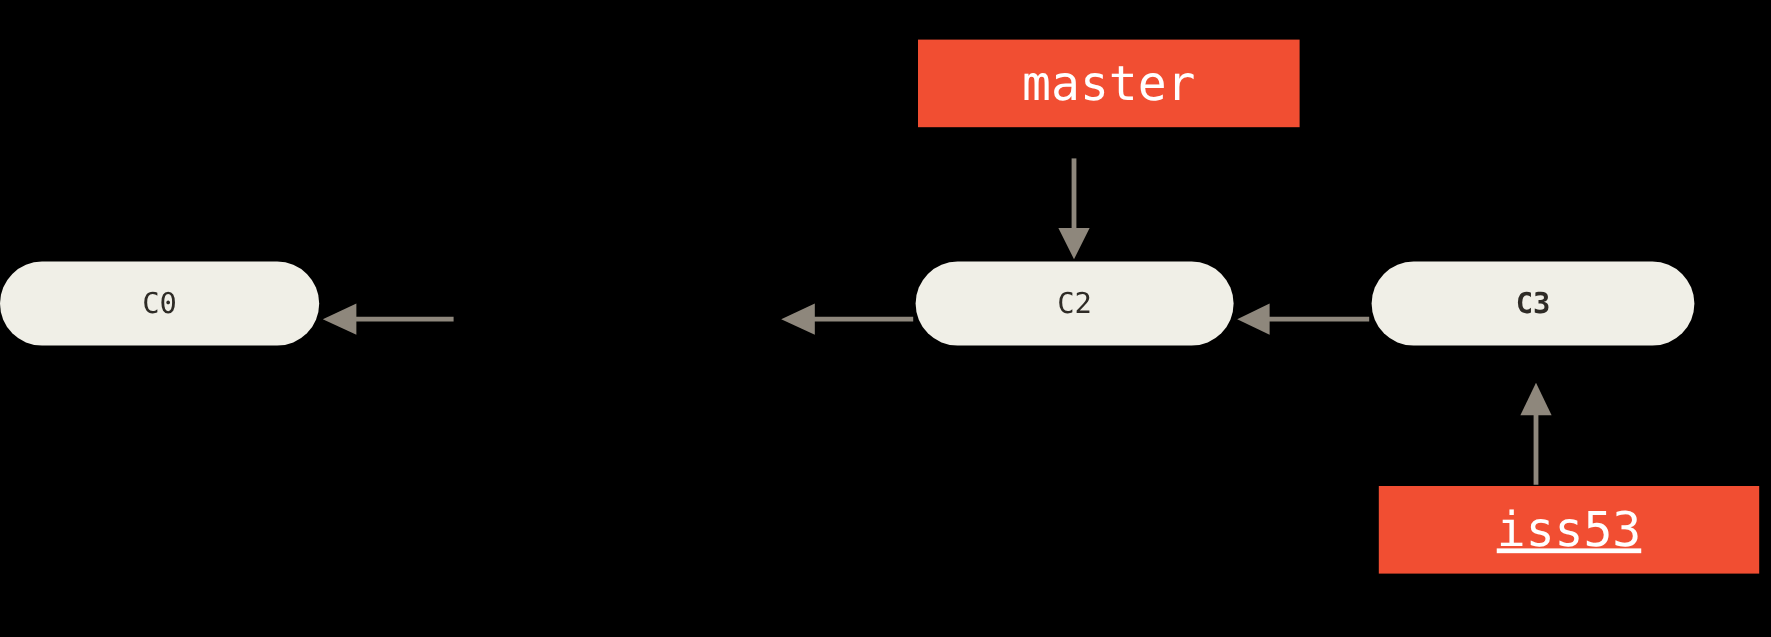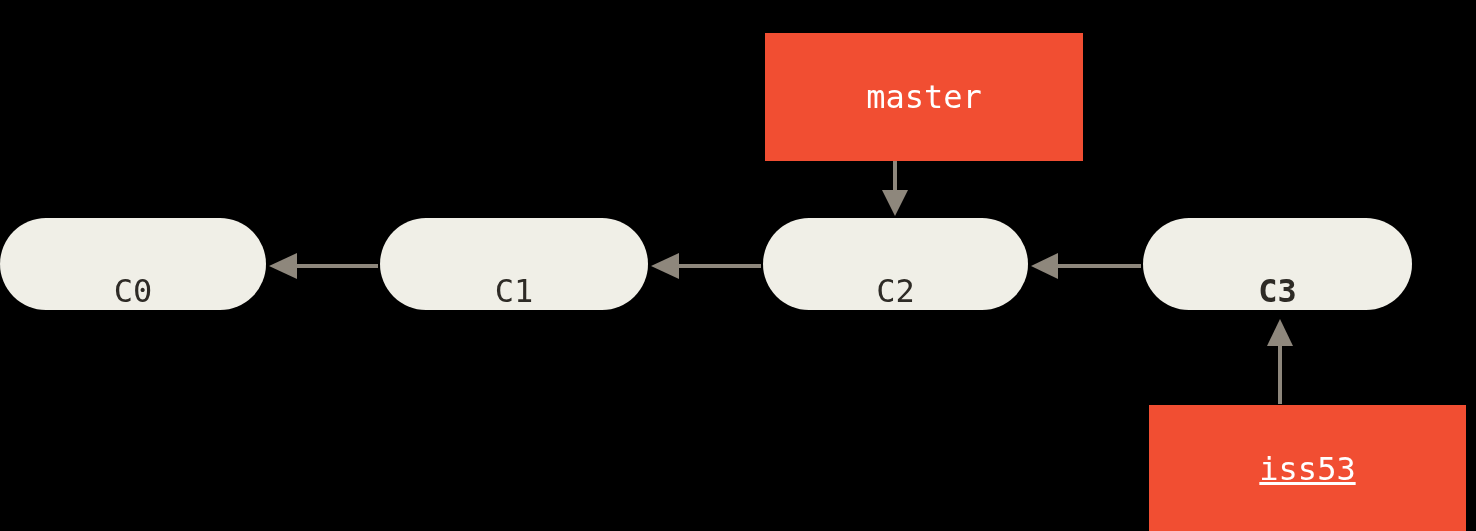--- a/index.html
+++ b/index.html
@@ -16,32 +16,32 @@
     width:1476px;height:531px;
     background:var(--bg);
     overflow:hidden;
     font-family:"DejaVu Sans Mono","Liberation Mono",monospace;
   }
   .stage{position:relative;width:1476px;height:531px;}
   .arrow-layer{position:absolute;left:0;top:0;width:1476px;height:531px;}
   .arrow-line{stroke:var(--arrow);stroke-width:4;}
   .arrow-head{fill:var(--arrow);}
   .commit{
-    position:absolute;height:92px;border-radius:50px;
+    position:absolute;height:70px;border-radius:50px;
     background:var(--commit-fill);color:var(--commit-text);
-    font-size:32px;display:flex;align-items:flex-end;justify-content:center;
+    font-size:24px;display:flex;align-items:center;justify-content:center;
   }
   #commit-c0{left:0px;top:218px;width:266px;}
   #commit-c1{left:380px;top:218px;width:268px;}
   #commit-c2{left:763px;top:218px;width:265px;}
   #commit-c3{left:1143px;top:218px;width:269px;font-weight:bold;}
   .branch{
-    position:absolute;height:128px;
+    position:absolute;height:73px;
     background:var(--branch-fill);color:var(--branch-text);
-    font-size:32px;display:flex;align-items:center;justify-content:center;
+    font-size:40px;display:flex;align-items:center;justify-content:center;
   }
   #branch-master{left:765px;top:33px;width:318px;}
   #branch-iss53{left:1149px;top:405px;width:317px;text-decoration:underline;}
 </style>
 </head>
 <body>
 
 <div class="stage">
 
   <svg class="arrow-layer" viewBox="0 0 1476 531" xmlns="http://www.w3.org/2000/svg">
@@ -68,23 +68,20 @@
 
     <g>
       <line class="arrow-line" x1="1280" y1="404" x2="1280" y2="345"></line>
       <polygon class="arrow-head" points="1280,319 1267,346 1293,346"></polygon>
     </g>
   </svg>
 
   <div id="commit-c0" class="commit">
     <span>C0</span>
   </div>
-  <div id="commit-c1" class="commit">
-    <span>C1</span>
-  </div>
   <div id="commit-c2" class="commit">
     <span>C2</span>
   </div>
   <div id="commit-c3" class="commit">
     <span>C3</span>
   </div>
 
   <div id="branch-master" class="branch">
     <span>master</span>
   </div>

